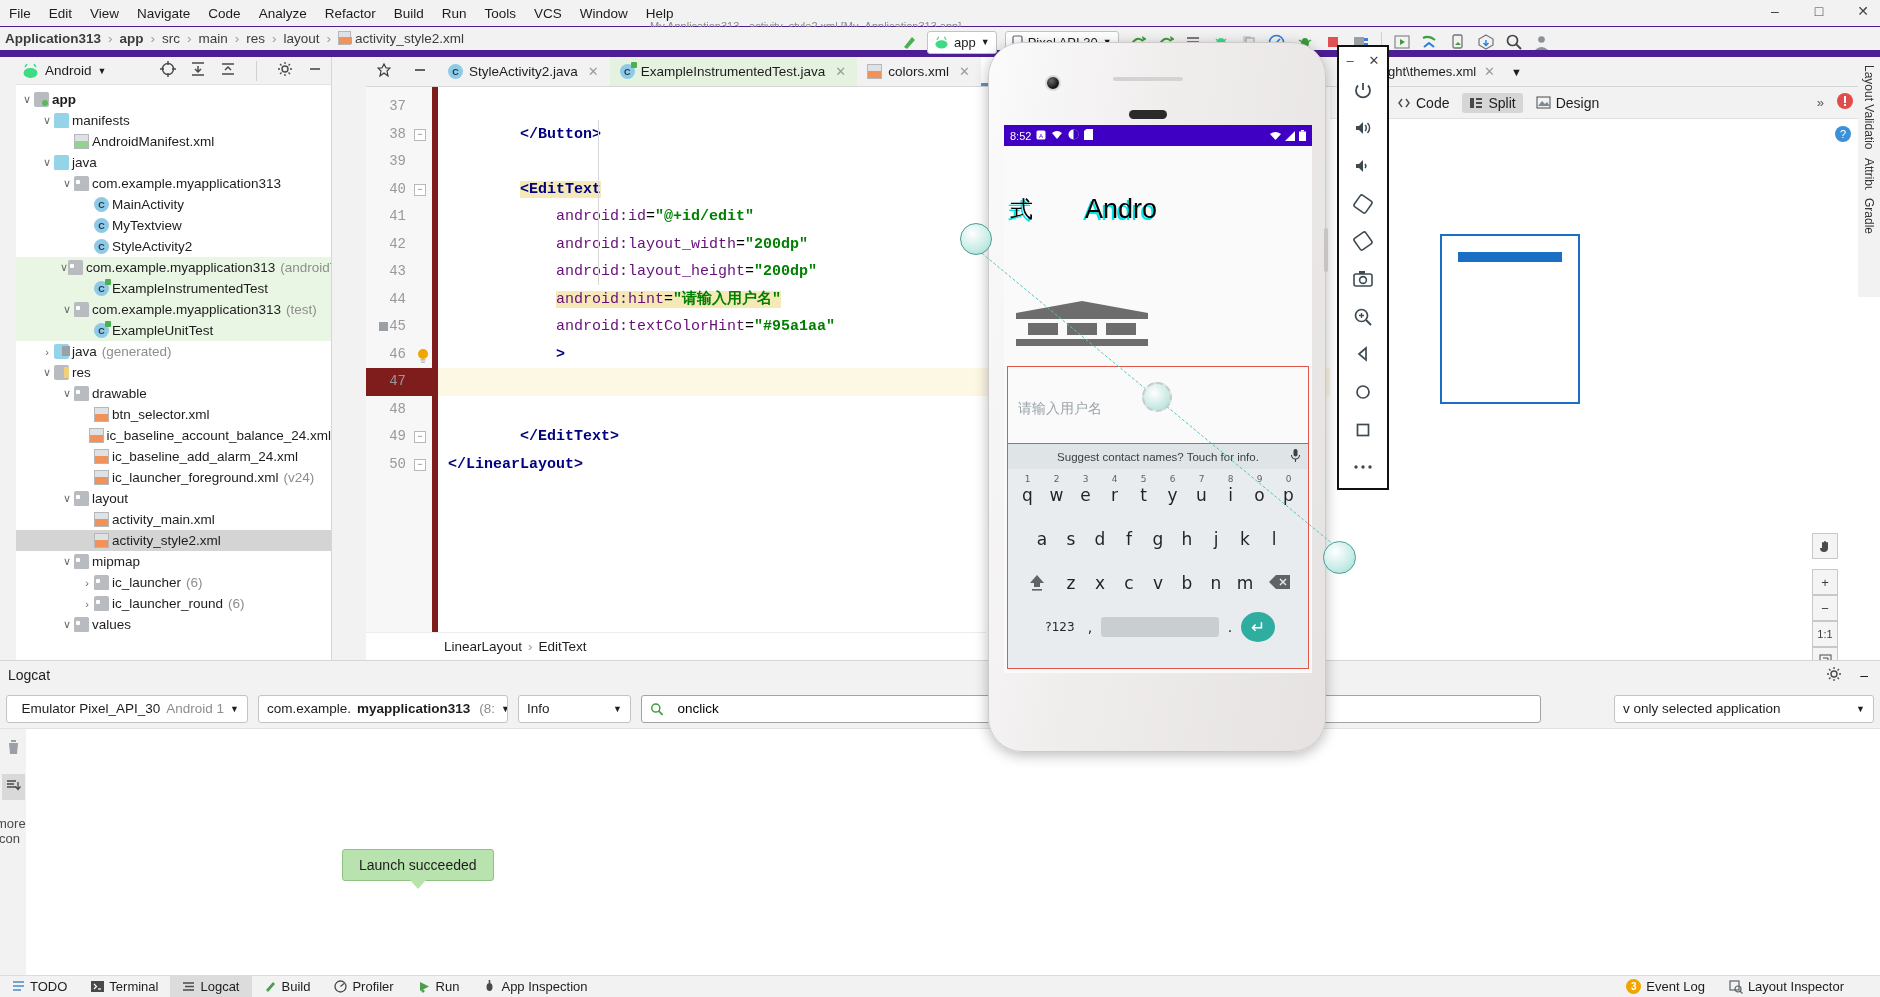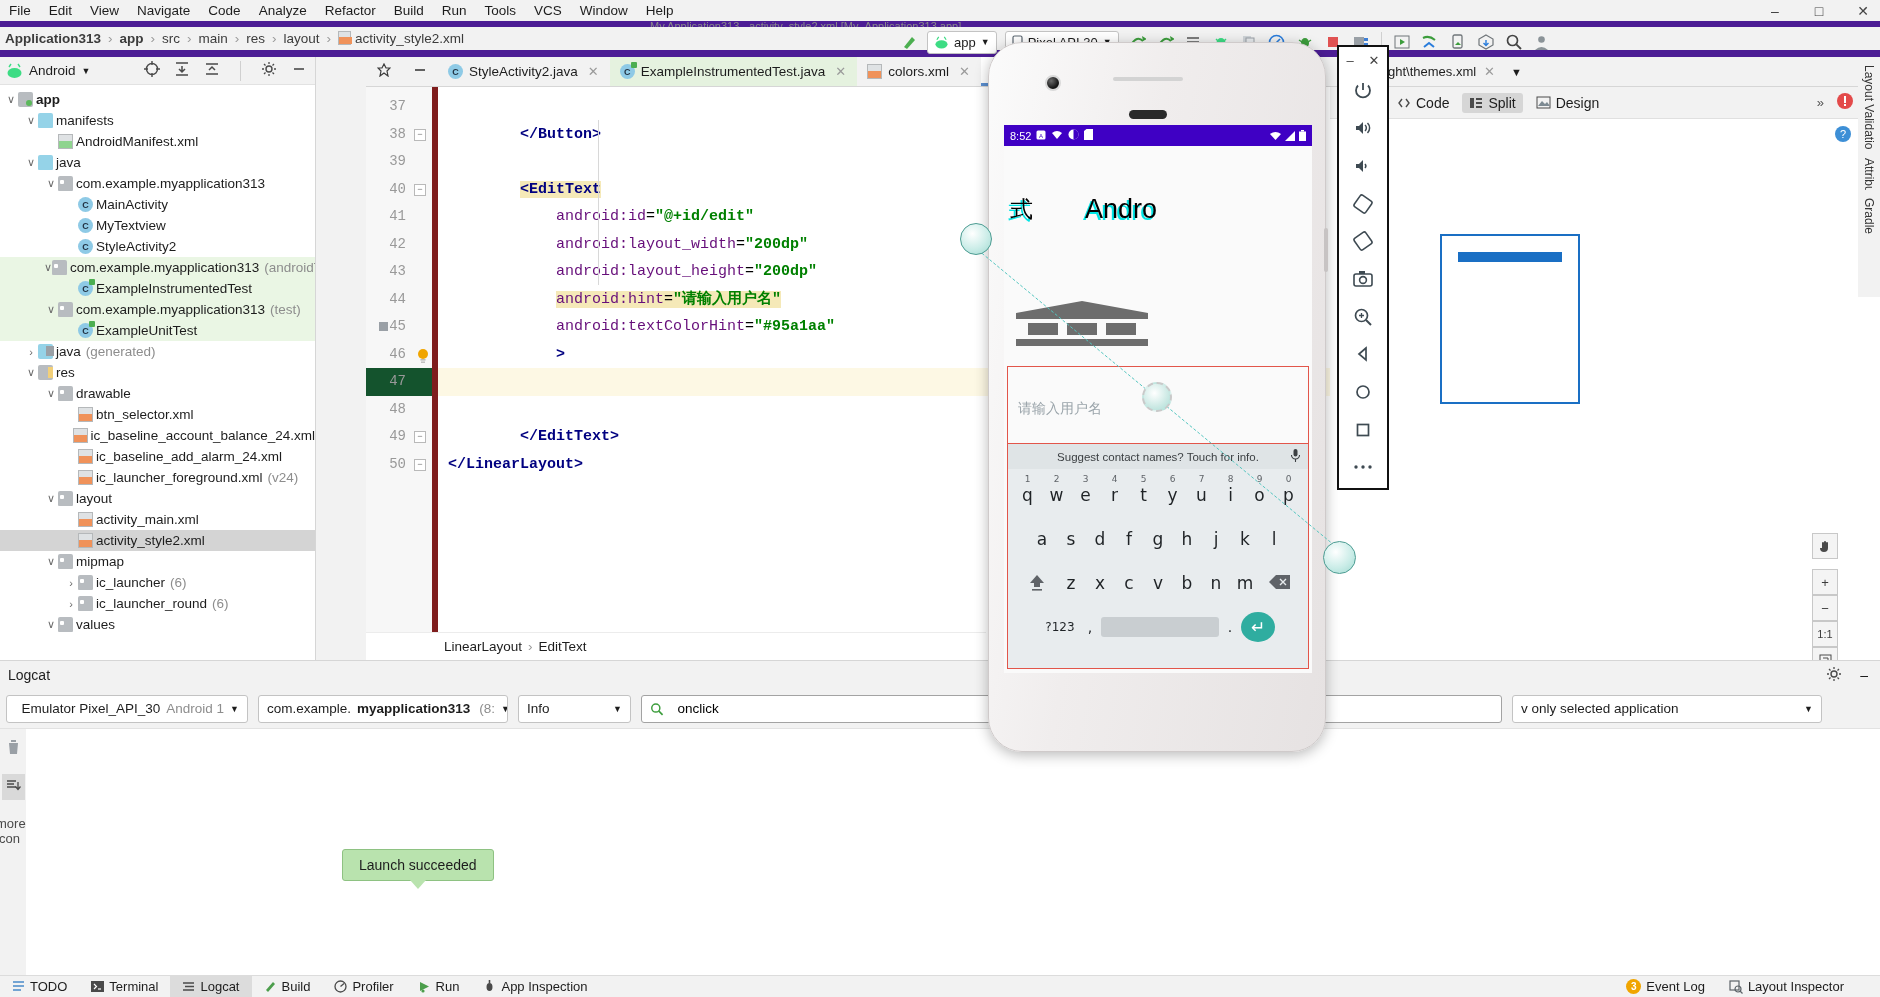--- a/index.html
+++ b/index.html
@@ -11,21 +11,21 @@
     background: #f2f2f2;
     overflow: hidden;
     position: relative;
   }
   .root { position:relative; width:1880px; height:997px; }
 
   
   .menubar {
     position:absolute; top:0; left:0; width:1880px; height:27px;
     background:#f2f2f2; display:flex; align-items:center;
-    border-bottom:6px solid #4c1d95;
+    border-bottom:1px solid #4c1d95;
   }
   .menu-item { padding:2px 9px; font-size:13.5px; color:#1d1d1d; cursor:default; }
   .win-title {
     position:absolute; left:650px; top:20px; font-size:11px; color:#8a8a8a;
     white-space:nowrap;
   }
   .win-btns { position:absolute; right:6px; top:3px; display:flex; gap:22px; align-items:center;}
   .win-btn { width:22px; text-align:center; color:#444; font-size:14px; }
 
   
@@ -51,21 +51,21 @@
   .tbright { position:absolute; top:27px; left:895px; height:30px; display:flex; align-items:center; gap:0px;}
   .tb-ico { width:28px; height:26px; display:flex; align-items:center; justify-content:center; color:#4d8b4f;}
   .combo {
     height:23px; border:1px solid #c3c3c3; background:#fff; border-radius:3px;
     display:flex; align-items:center; padding:0 6px; gap:5px; font-size:13px; margin:0 4px;
   }
   .sep-v { width:1px; height:20px; background:#d0d0d0; margin:0 6px; }
 
   
   .projpanel {
-    position:absolute; left:0; top:57px; width:316px; height:603px;
+    position:absolute; left:16px; top:57px; width:316px; height:603px;
     background:#fff; border-right:1px solid #d6d6d6;
   }
   .proj-head {
     height:28px; display:flex; align-items:center; padding-left:6px;
     background:#f2f2f2; border-bottom:1px solid #e2e2e2;
   }
   .proj-head-title { font-size:13.5px; margin-left:6px; }
   .proj-head-ico { margin-left:auto; display:flex; align-items:center; gap:14px; padding-right:8px;}
   .tree { padding-top:4px; font-size:13.5px; overflow:hidden; height:572px;}
   .tnode {
@@ -115,21 +115,21 @@
   .tab.current:after{content:'';position:absolute;left:0;bottom:0;width:100%;height:3px;background:#5b8fd0;}
   .tab .x { color:#9a9a9a; font-size:13px; margin-left:4px;}
 
   .code-wrap { position:relative; height:573px; background:#fff; display:flex; }
   .gutter {
     width:72px; background:#f7f7f7; text-align:right; padding-top:6px;
     font-family:"Liberation Mono", monospace; font-size:14px; color:#999;
     border-right:6px solid #7f1d1d; position:relative;
   }
   .gline { height:27.5px; line-height:27.5px; padding-right:26px; position:relative; }
-  .gline.cur { background:#14532d; }
+  .gline.cur { background:#7f1d1d; }
   .fold {
     position:absolute; right:6px; top:8px; width:12px; height:12px;
     border:1px solid #b9b9b9; background:#fff; color:#777; font-size:9px;
     line-height:10px; text-align:center;
   }
   .bulb {
     position:absolute; right:2px; top:6px; width:14px; height:16px;
   }
   .codecol {
     flex:1; padding-top:6px; font-family:"Liberation Mono", monospace;
@@ -851,21 +851,21 @@
         <span>Info</span>
         <span style="margin-left:auto;font-size:9px">▼</span>
       </div>
       <div class="lc-search">
         <svg width="14" height="14" viewBox="0 0 14 14">
             <circle cx="6" cy="6" r="4.2" fill="none" stroke="#3c9d3c" stroke-width="1.5"></circle>
             <path d="M9.2 9.2 L13 13" stroke="#3c9d3c" stroke-width="1.7"></path>
           </svg>
         <input type="text" value="onclick" style="">
       </div>
-      <div class="lc-combo" style="width:310px;margin-left:auto;margin-right:52px">
+      <div class="lc-combo" style="width:260px;margin-left:auto;">
         <span>v only selected application</span>
         <span style="margin-left:auto;font-size:9px">▼</span>
       </div>
     </div>
     <div class="lc-body" style="height:247px">
       <div class="lc-sidebar">
         <span>
           <svg width="15" height="16" viewBox="0 0 15 16">
               <path d="M3 4h9l-1 11H4Z" fill="#9aa0a6"></path>
               <rect x="5" y="1" width="5" height="2" fill="#9aa0a6"></rect>

